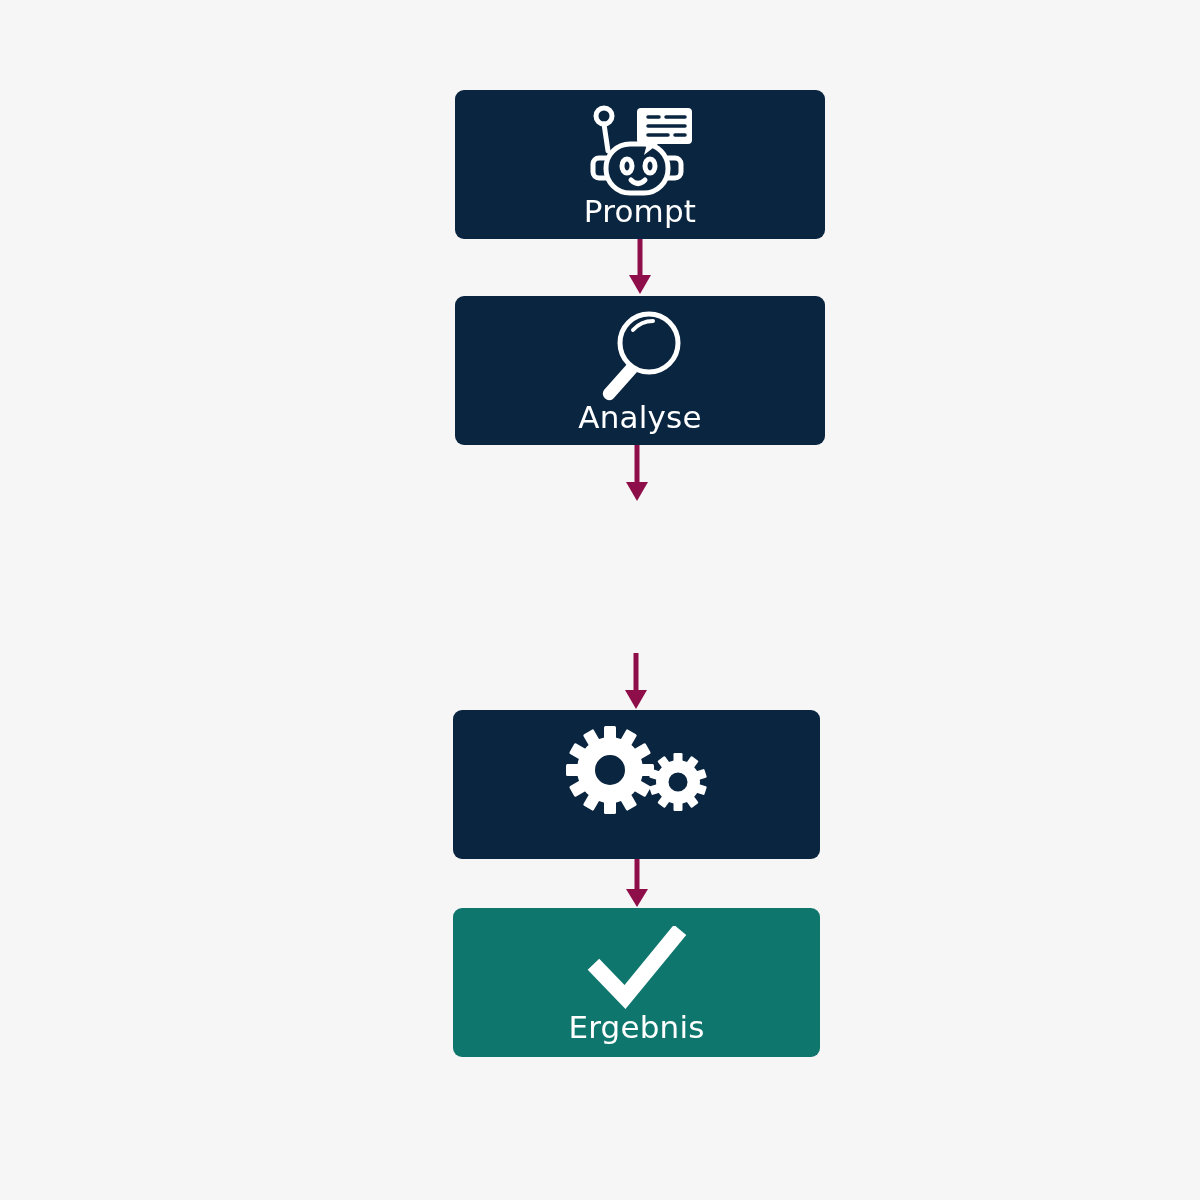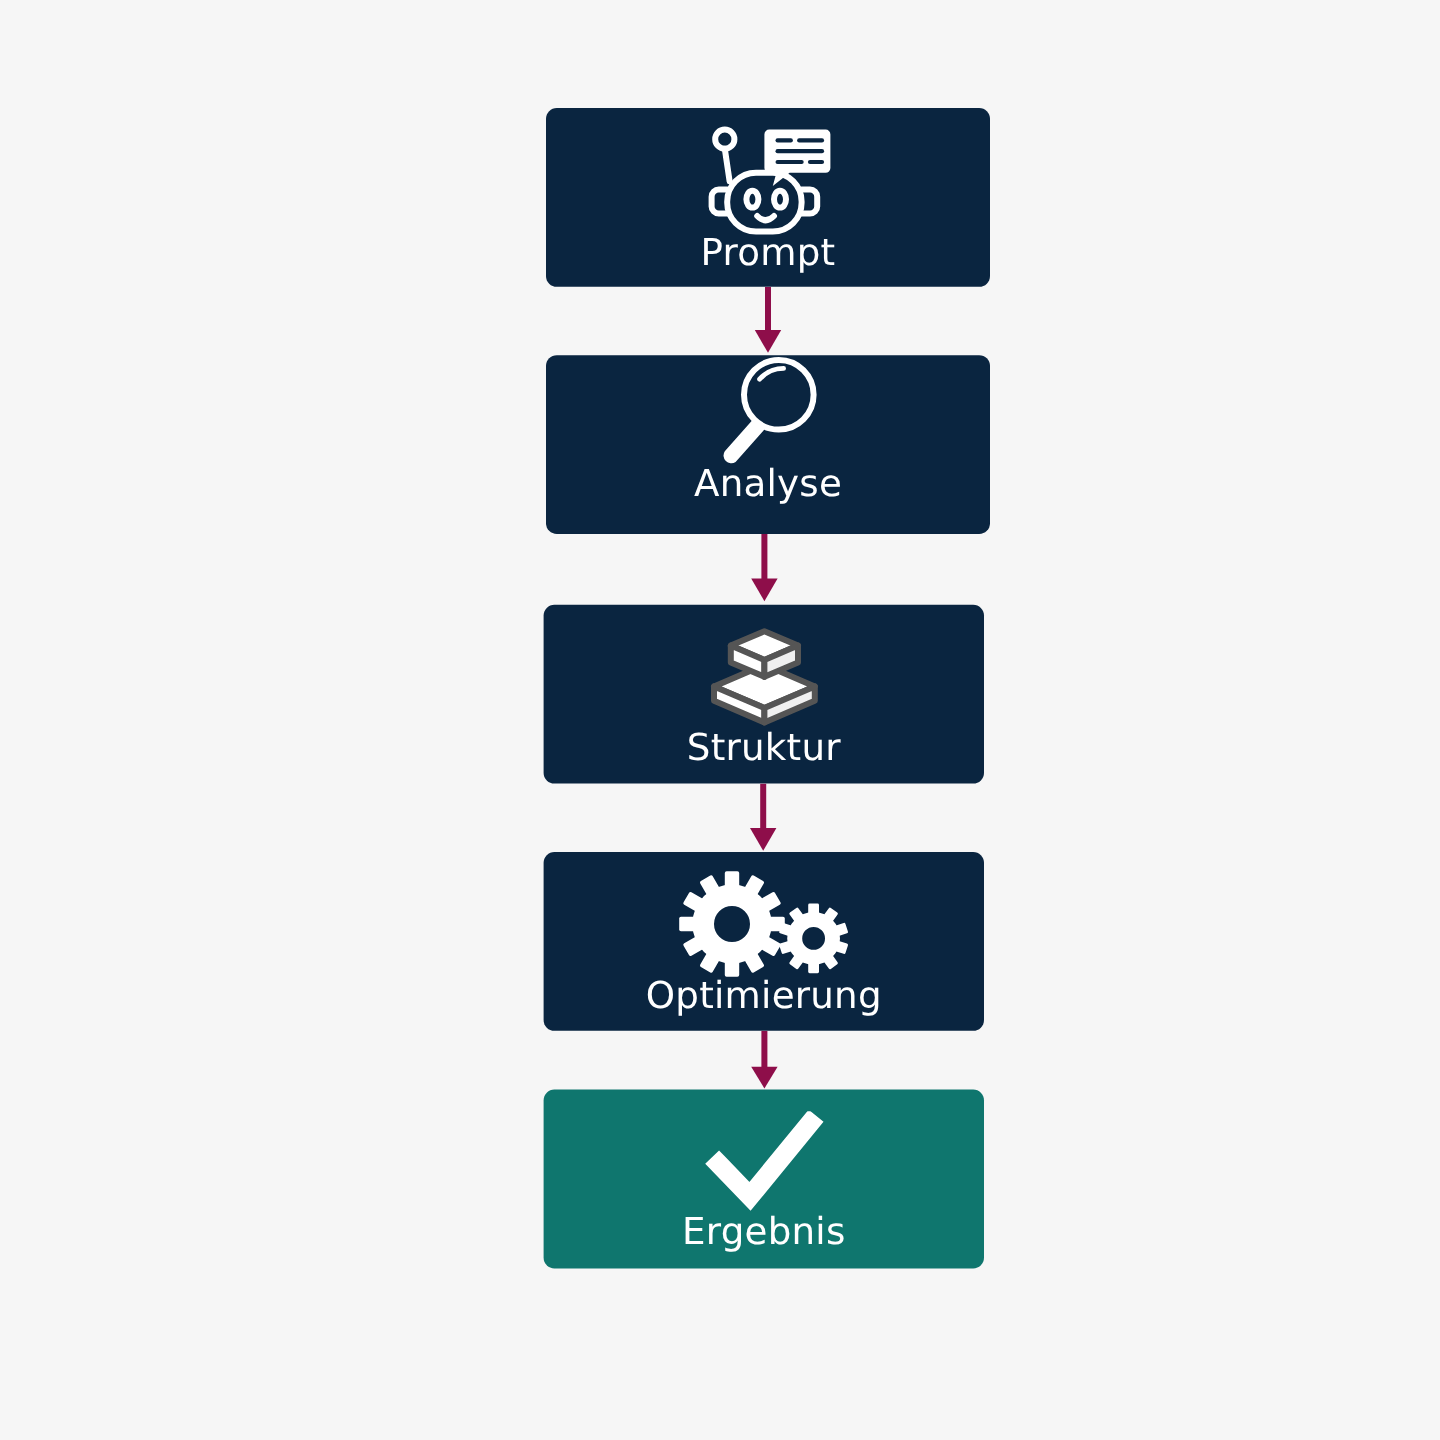--- a/index.html
+++ b/index.html
@@ -87,57 +87,40 @@
     <span class="node-label">Prompt</span>
   </div>
 
   <div class="connector" style="left:577px; top:239px; width:46px; height:57px;">
     <svg width="46" height="57" viewBox="0 0 46 57" xmlns="http://www.w3.org/2000/svg">
       <rect x="20.5" y="0" width="5" height="39" fill="#8e0e4a"></rect>
       <polygon points="12,36 34,36 23,55" fill="#8e0e4a"></polygon>
     </svg>
   </div>
 
-  <div class="node" style="left:415px; top:296px; width:370px; height:149px; background:#0a2540;">
+  <div class="node" style="left:415px; top:296px; width:370px; height:149px; padding-top:14px; background:#0a2540;">
     <span class="node-icon">
       <svg width="98" height="92" viewBox="0 0 98 92" xmlns="http://www.w3.org/2000/svg">
         <g fill="none" stroke="#ffffff" stroke-linecap="round">
           <circle cx="58" cy="33" r="29" stroke-width="5"></circle>
           <path d="M42 20 q8 -9 20 -9" stroke-width="4"></path>
         </g>
         <path d="M37 53 L13 80 a6.5 6.5 0 0 0 9 9 L46 62 Z" fill="#ffffff"></path>
       </svg>
     </span>
     <span class="node-label">Analyse</span>
   </div>
 
   <div class="connector" style="left:574px; top:445px; width:46px; height:58px;">
     <svg width="46" height="58" viewBox="0 0 46 58" xmlns="http://www.w3.org/2000/svg">
       <rect x="20.5" y="0" width="5" height="40" fill="#8e0e4a"></rect>
       <polygon points="12,37 34,37 23,56" fill="#8e0e4a"></polygon>
     </svg>
   </div>
 
-  <div class="node" style="left:413px; top:504px; width:367px; height:149px; padding-top:16px; background:#0a2540;">
-    <span class="node-icon">
-      <svg width="100" height="88" viewBox="0 0 100 88" xmlns="http://www.w3.org/2000/svg">
-        <g stroke="#555555" stroke-width="5" stroke-linejoin="round" fill="#ffffff">
-
-          <path d="M50 34 L92 52 L50 70 L8 52 Z"></path>
-          <path d="M8 52 L8 64 L50 82 L50 70 Z"></path>
-          <path d="M92 52 L92 64 L50 82 L50 70 Z" fill="#f0f0f0"></path>
-
-          <path d="M50 6 L78 18 L50 30 L22 18 Z"></path>
-          <path d="M22 18 L22 32 L50 44 L50 30 Z"></path>
-          <path d="M78 18 L78 32 L50 44 L50 30 Z" fill="#f0f0f0"></path>
-        </g>
-      </svg>
-    </span>
-    <span class="node-label">Struktur</span>
-  </div>
 
   <div class="connector" style="left:573px; top:653px; width:46px; height:58px;">
     <svg width="46" height="58" viewBox="0 0 46 58" xmlns="http://www.w3.org/2000/svg">
       <rect x="20.5" y="0" width="5" height="40" fill="#8e0e4a"></rect>
       <polygon points="12,37 34,37 23,56" fill="#8e0e4a"></polygon>
     </svg>
   </div>
 
   <div class="node" style="left:413px; top:710px; width:367px; height:149px; padding-top:15px; background:#0a2540;">
     <span class="node-icon">
@@ -175,21 +158,20 @@
               <rect x="-4.5" y="-29" width="9" height="11" rx="1.2" transform="rotate(216)"></rect>
               <rect x="-4.5" y="-29" width="9" height="11" rx="1.2" transform="rotate(252)"></rect>
               <rect x="-4.5" y="-29" width="9" height="11" rx="1.2" transform="rotate(288)"></rect>
               <rect x="-4.5" y="-29" width="9" height="11" rx="1.2" transform="rotate(324)"></rect>
             </g>
             <path d="M0 -22 A22 22 0 1 1 0 22 A22 22 0 1 1 0 -22 Z M0 -9.5 A9.5 9.5 0 1 0 0 9.5 A9.5 9.5 0 1 0 0 -9.5 Z" fill-rule="evenodd"></path>
           </g>
         </g>
       </svg>
     </span>
-    <span class="node-label">Optimierung</span>
   </div>
 
   <div class="connector" style="left:574px; top:859px; width:46px; height:50px;">
     <svg width="46" height="50" viewBox="0 0 46 50" xmlns="http://www.w3.org/2000/svg">
       <rect x="20.5" y="0" width="5" height="33" fill="#8e0e4a"></rect>
       <polygon points="12,30 34,30 23,48" fill="#8e0e4a"></polygon>
     </svg>
   </div>
 
   <div class="node" style="left:413px; top:908px; width:367px; height:149px; padding-top:18px; background:#0f766e;">

